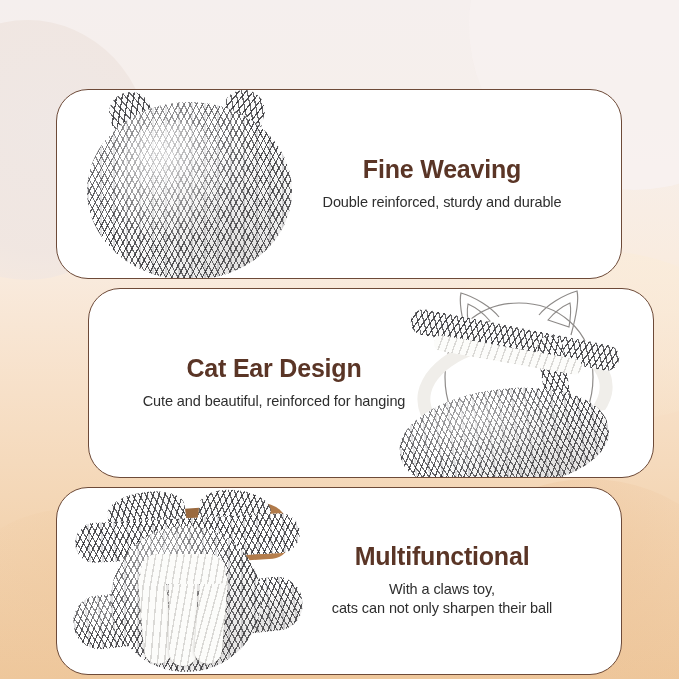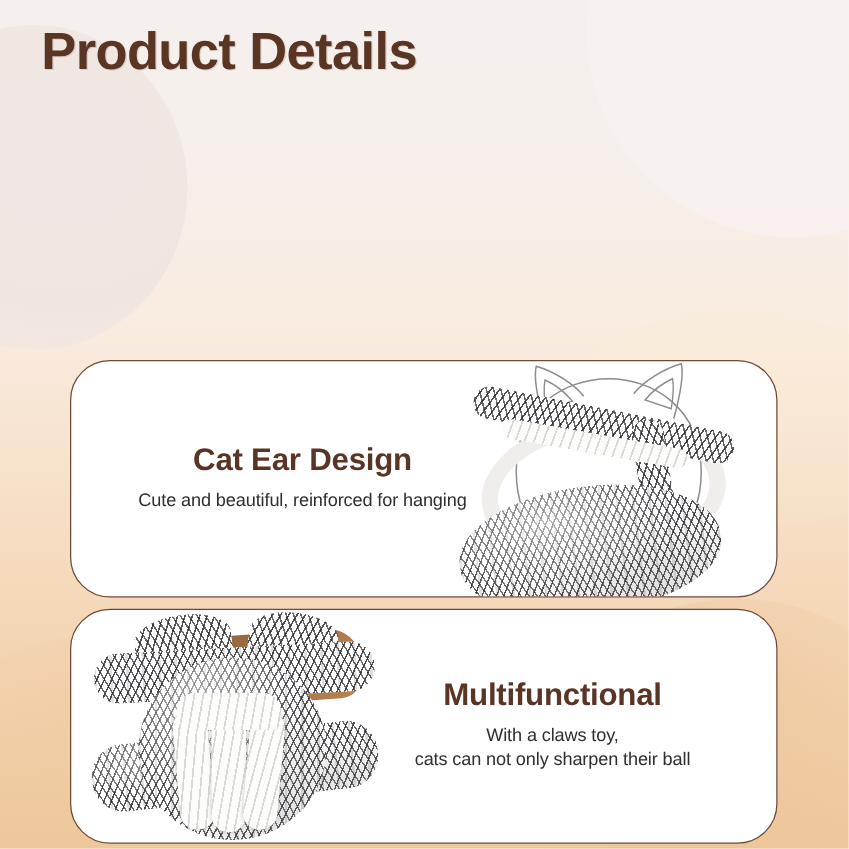--- a/index.html
+++ b/index.html
@@ -91,21 +91,21 @@
     position: absolute;
     left: 56px;
     width: 566px;
     background: #ffffff;
     border: 1.4px solid #6d4a38;
     border-radius: 32px;
     box-sizing: border-box;
     overflow: hidden;
   }
   #card-1 { top: 89px;  height: 190px; }
-  #card-2 { top: 288px; height: 190px; }
+  #card-2 { top: 288px; height: 190px; margin-left: 32px; }
   #card-3 { top: 487px; height: 188px; text-decoration: underline; }
 
   .card-text {
     position: absolute;
     top: 50%;
     transform: translateY(-50%);
     text-align: center;
   }
   .text-right { right: 14px; width: 330px; }
   .text-left  { left: 10px;  width: 350px; }
@@ -185,22 +185,43 @@
 <body>
 
 <div id="infographic">
 
   <div class="blob blob-tr"></div>
   <div class="blob blob-tl"></div>
   <div class="blob blob-mid-r"></div>
   <div class="blob blob-br"></div>
   <div class="blob blob-bl"></div>
 
-  <div class="page-title">Product Details</div>
-
+
+  <div class="card" id="card-1">
+
+    <div class="photo" id="photo-1">
+
+      <div class="weave-circle rope-band" style="left:34px; top:6px; width:42px; height:40px; border-radius:50% 50% 18% 18%; transform:rotate(-16deg);"></div>
+
+      <div class="weave-circle rope-band" style="left:148px; top:4px; width:42px; height:40px; border-radius:50% 50% 18% 18%; transform:rotate(14deg);"></div>
+
+      <div class="weave-circle rope-tex" style="left:12px; top:16px; width:205px; height:178px;">
+        <div class="shade-soft"></div>
+      </div>
+
+      <div class="weave-circle" style="left:40px; top:36px; width:120px; height:120px; background:radial-gradient(ellipse at 40% 30%, rgba(255,255,255,.5), rgba(255,255,255,0) 65%);"></div>
+    </div>
+
+    <div class="card-text text-right">
+      <div class="card-heading">Fine Weaving</div>
+      <div class="card-sub">
+        <span>Double reinforced, sturdy and durable</span>
+      </div>
+    </div>
+  </div>
 
   <div class="card" id="card-2">
 
     <div class="card-text text-left">
       <div class="card-heading">Cat Ear Design</div>
       <div class="card-sub">
         <span>Cute and beautiful, reinforced for hanging</span>
       </div>
     </div>
 

